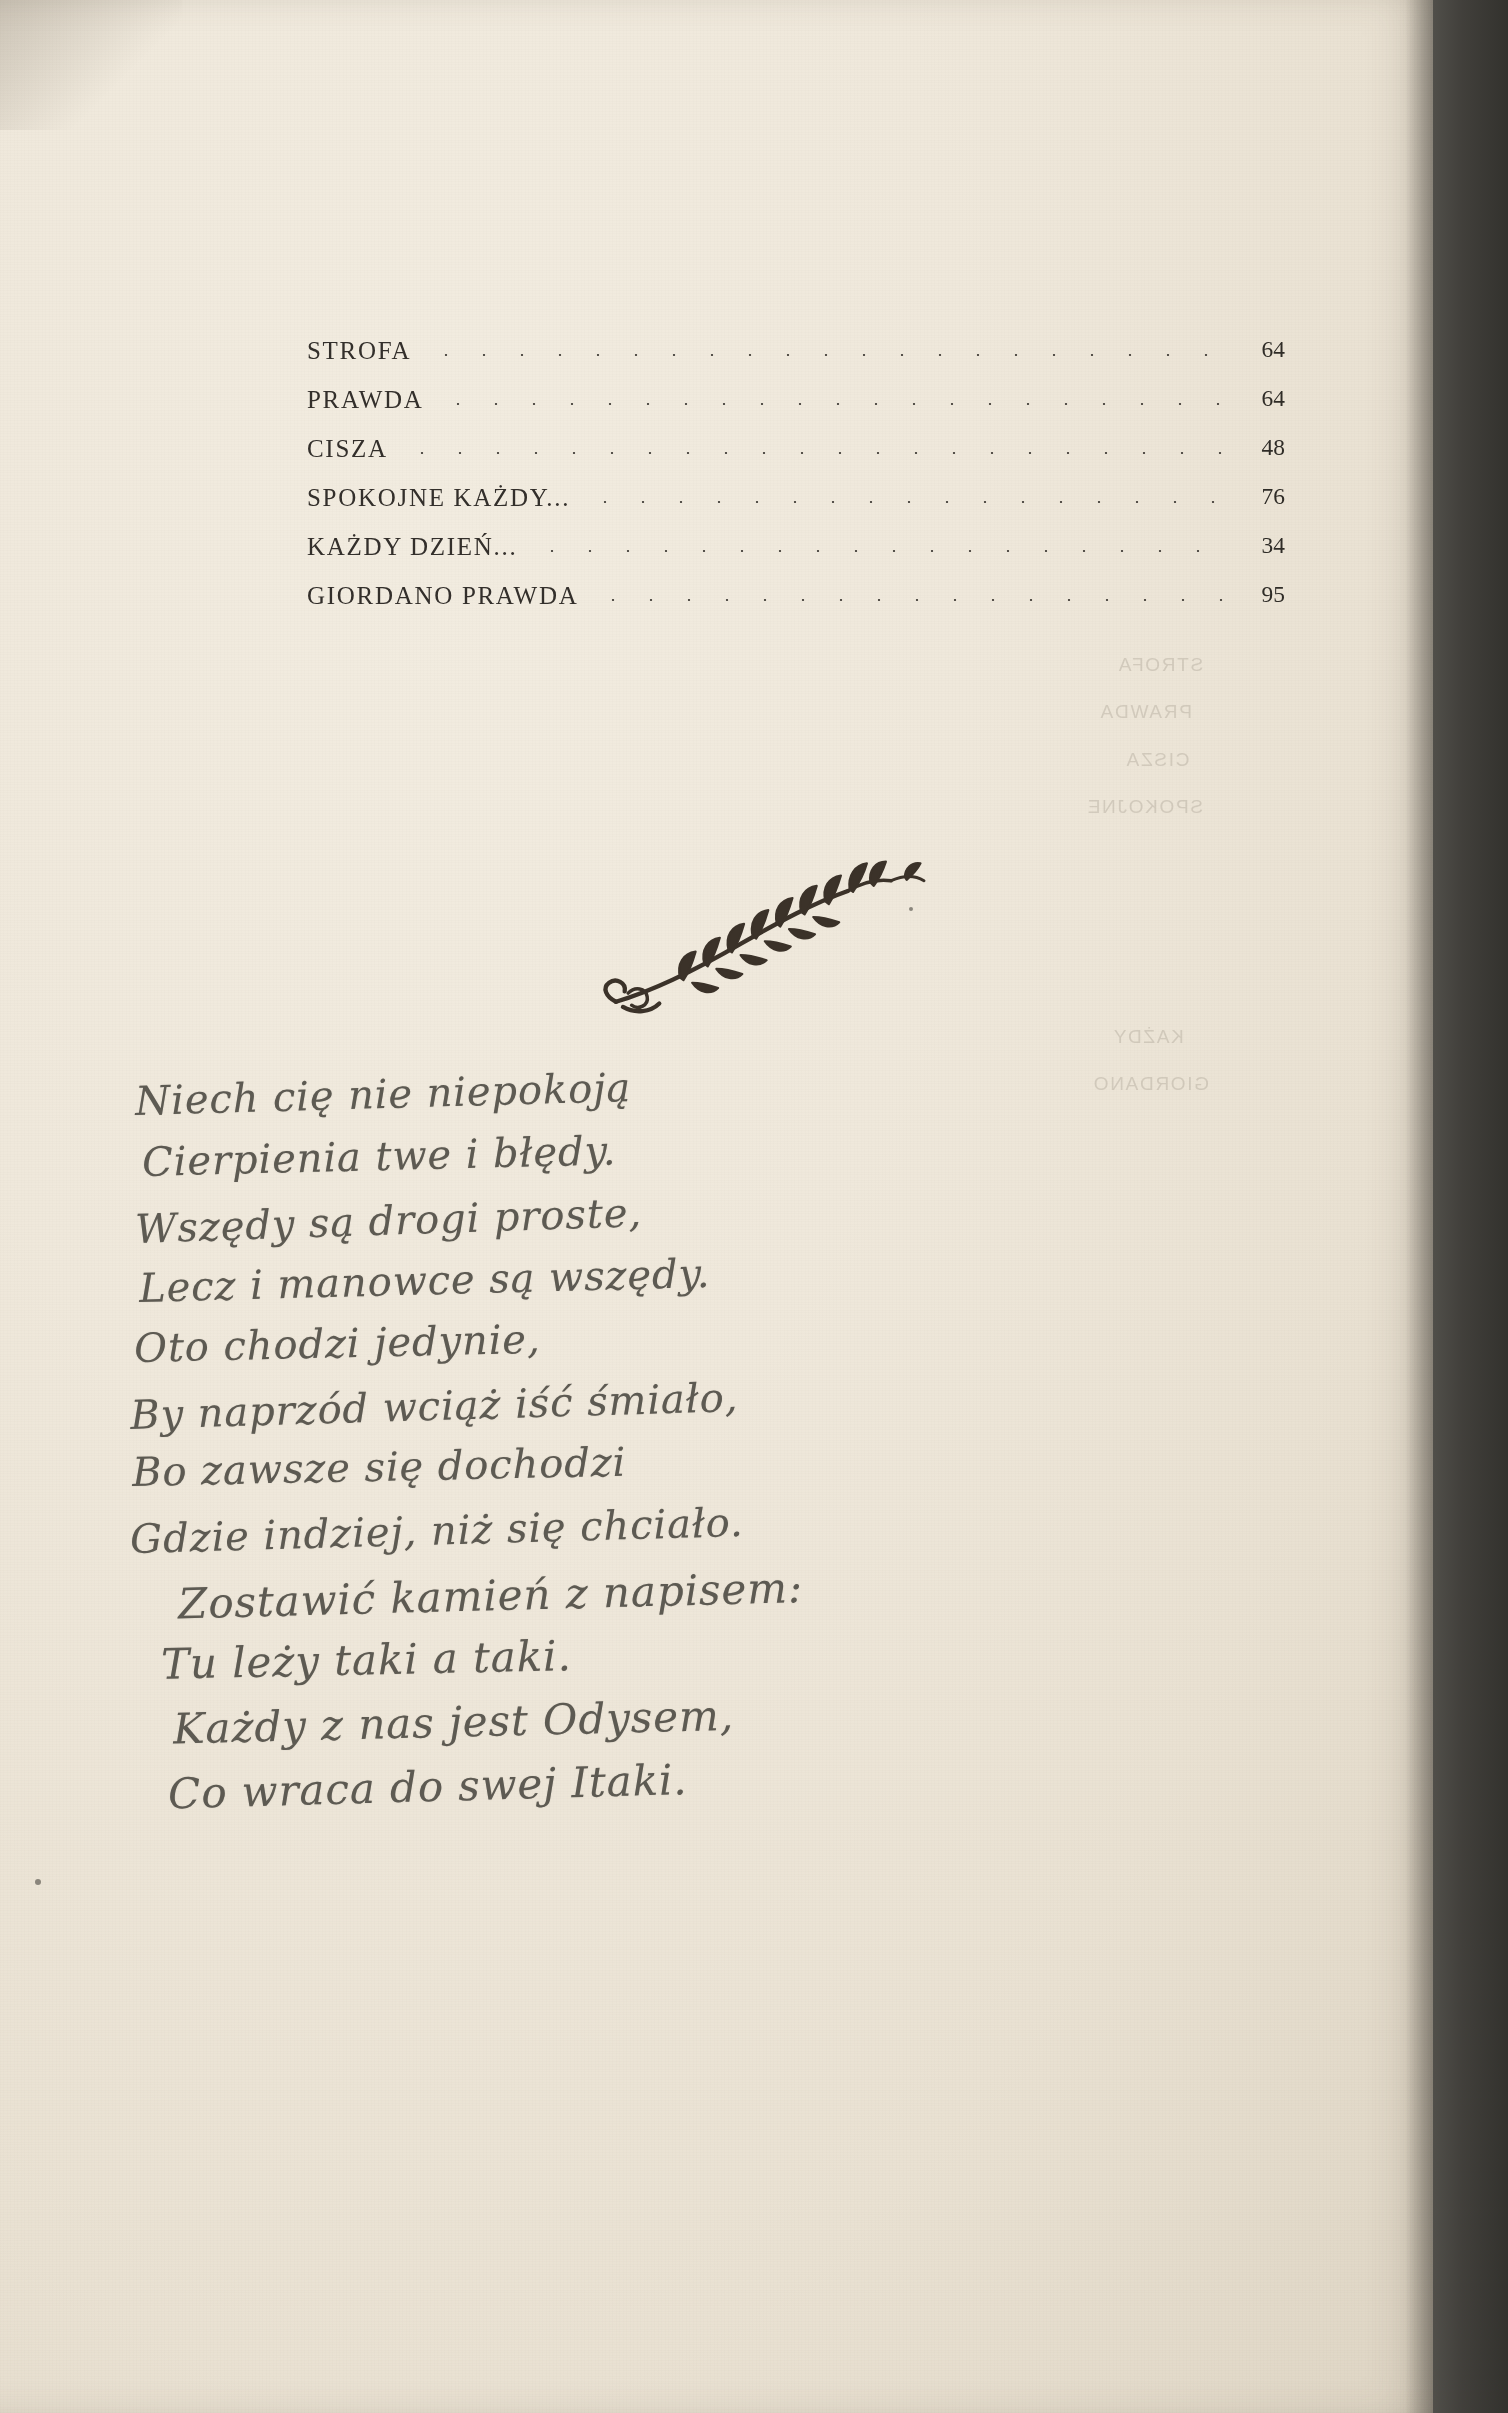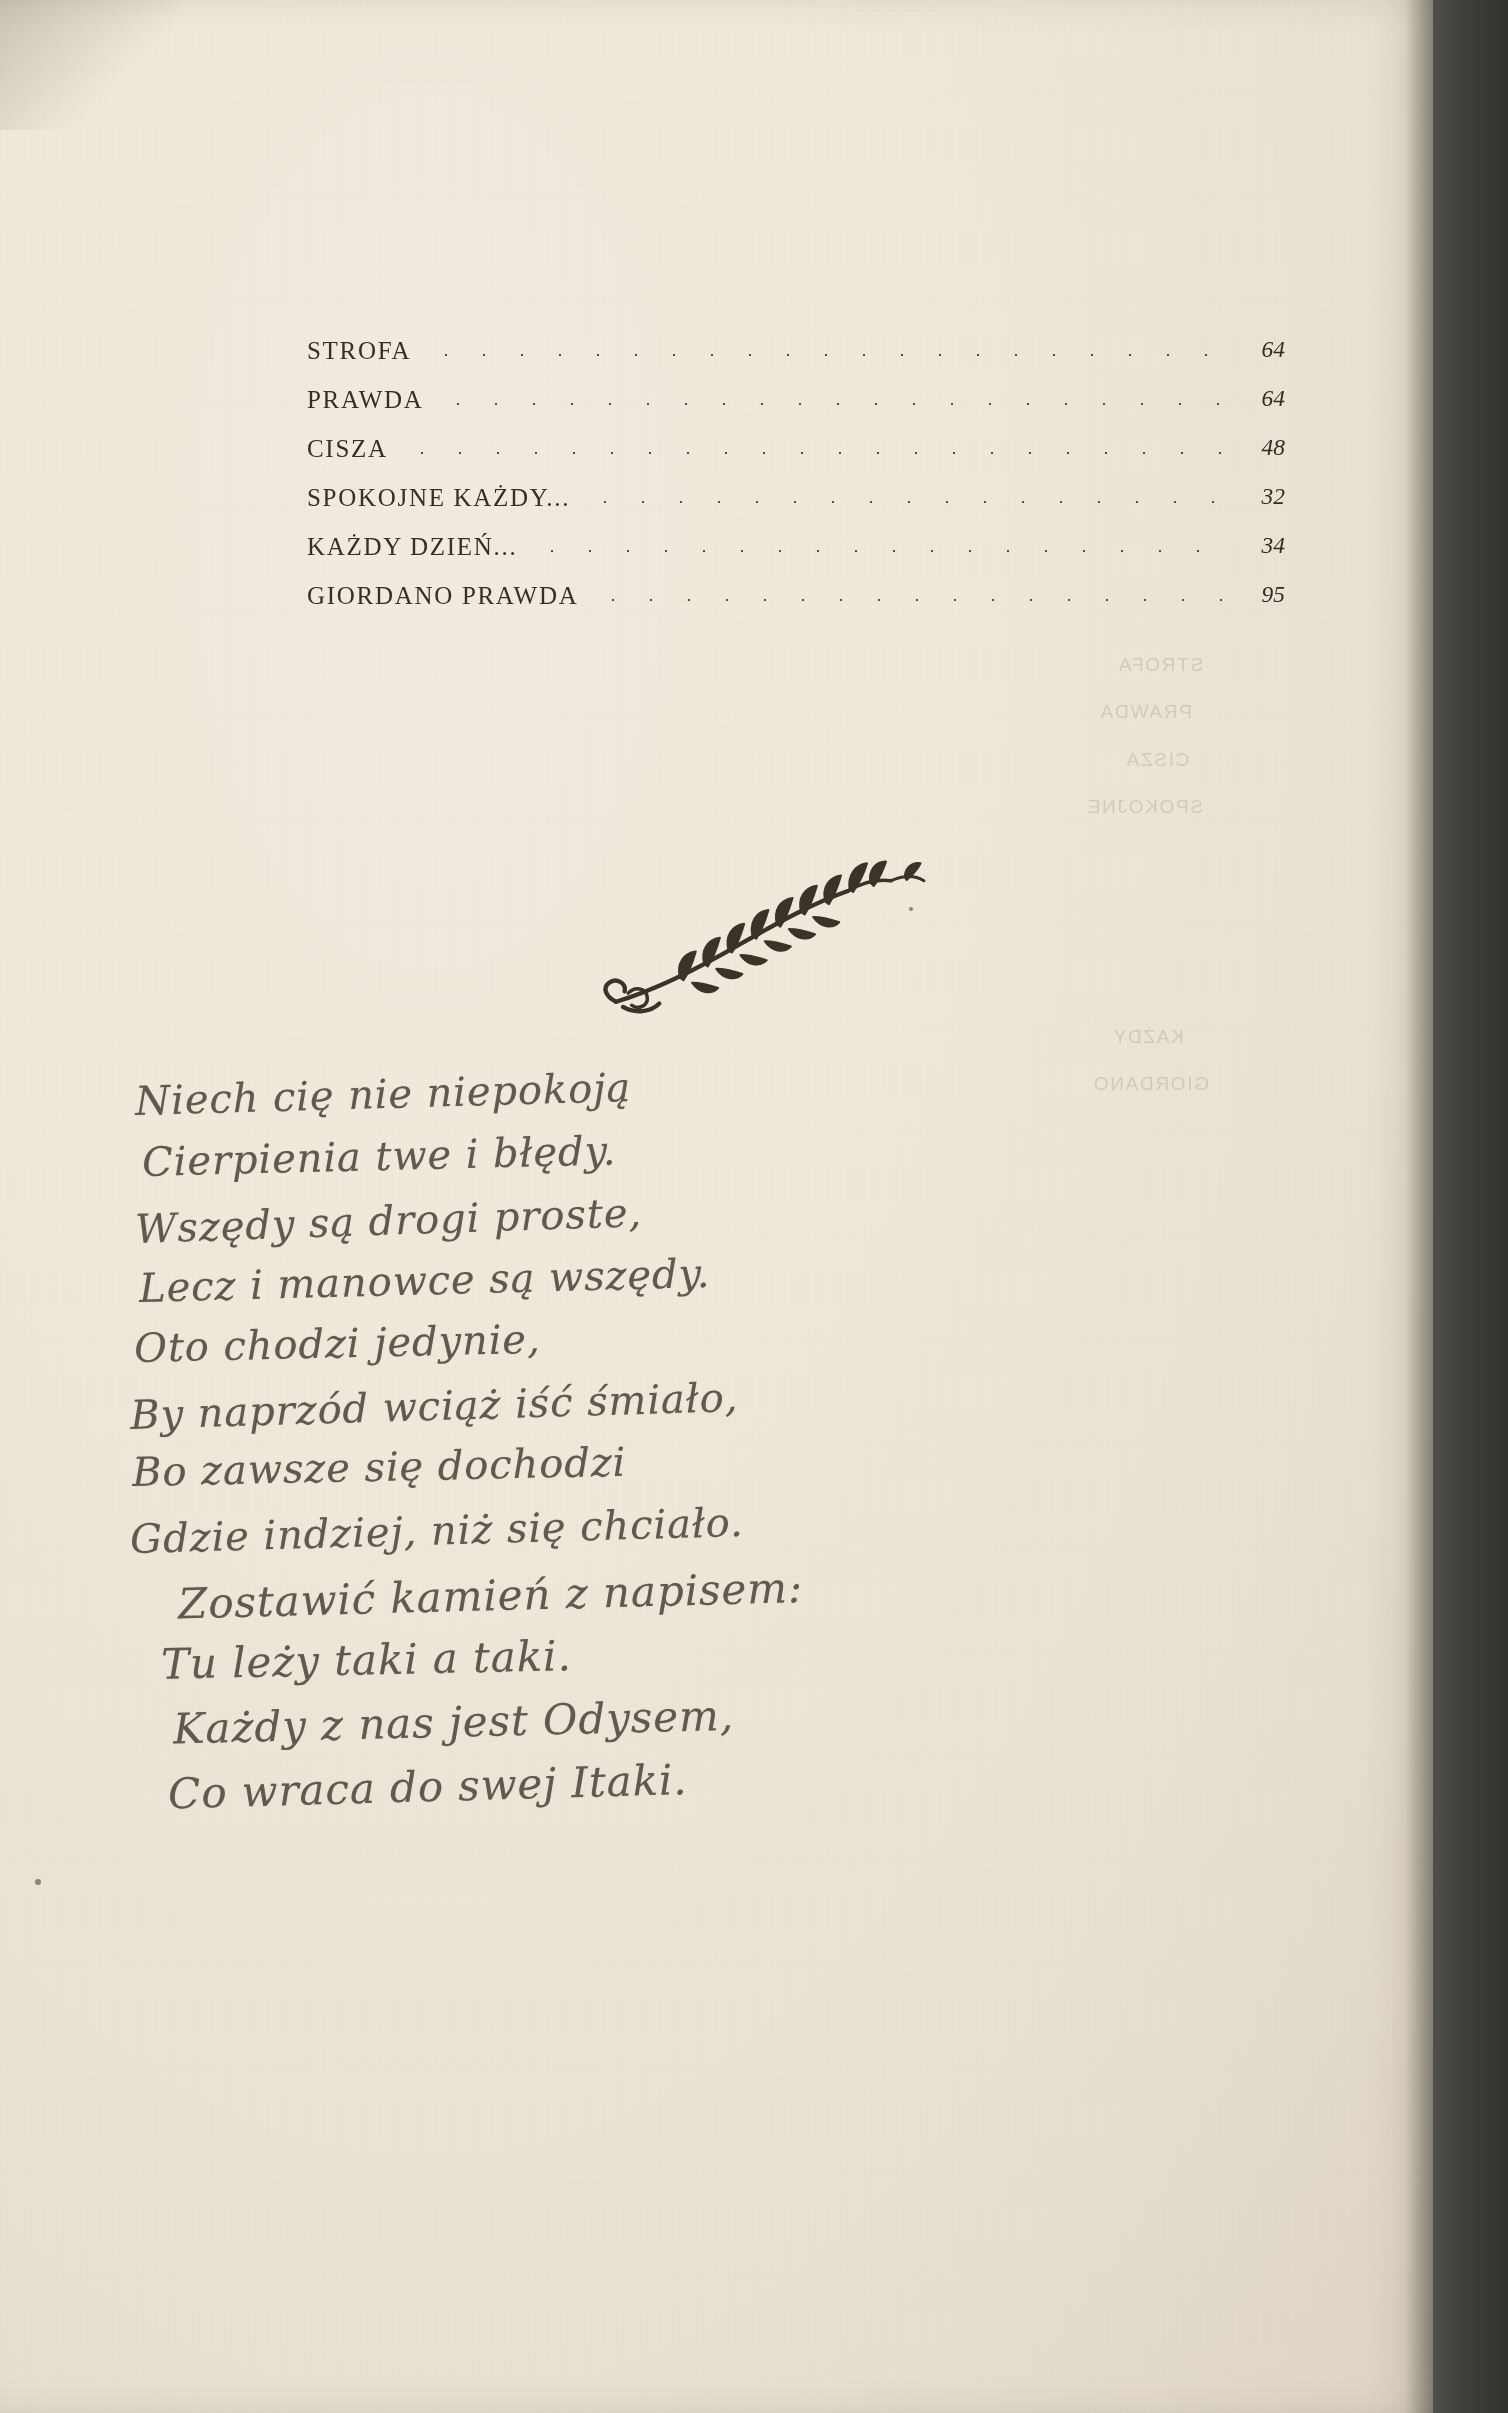--- a/index.html
+++ b/index.html
@@ -102,21 +102,20 @@
     background-position: left center;
     opacity: .85;
   }
   .toc-page {
     font-family: "Liberation Serif", serif;
     font-size: 23.4px;
     color: #2f2c27;
     width: 40px;
     text-align: right;
     padding-bottom: 1.7px;
-    font-style: italic;
   }
 
   
   #ornament {
     position: absolute;
     left: 597px;
     top: 853px;
     width: 346px;
     height: 173px;
   }
@@ -182,21 +181,21 @@
 
       <div class="toc-row">
         <span class="toc-title">CISZA</span>
         <span class="toc-leader"></span>
         <span class="toc-page">48</span>
       </div>
 
       <div class="toc-row">
         <span class="toc-title">SPOKOJNE KAŻDY...</span>
         <span class="toc-leader"></span>
-        <span class="toc-page">32</span>
+        <span class="toc-page">76</span>
       </div>
 
       <div class="toc-row">
         <span class="toc-title">KAŻDY  DZIEŃ...</span>
         <span class="toc-leader"></span>
         <span class="toc-page">34</span>
       </div>
 
       <div class="toc-row">
         <span class="toc-title">GIORDANO  PRAWDA</span>

